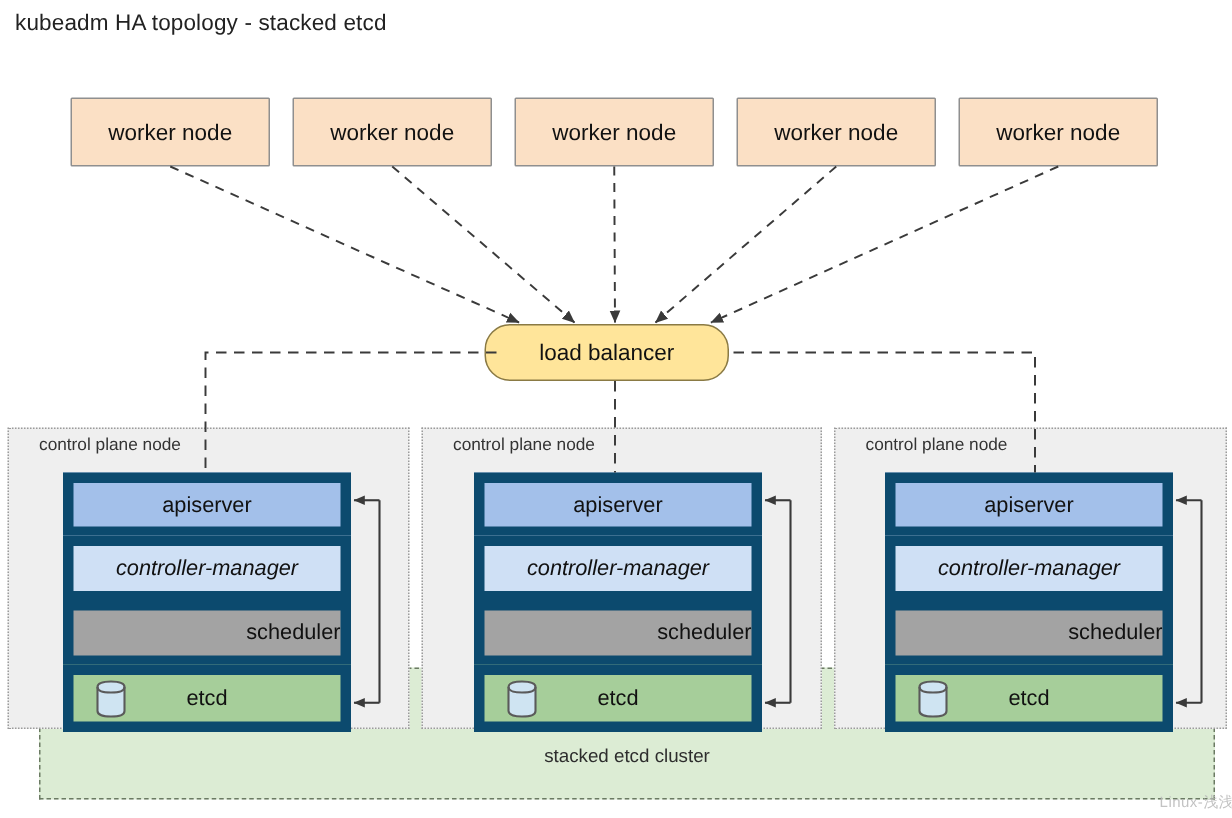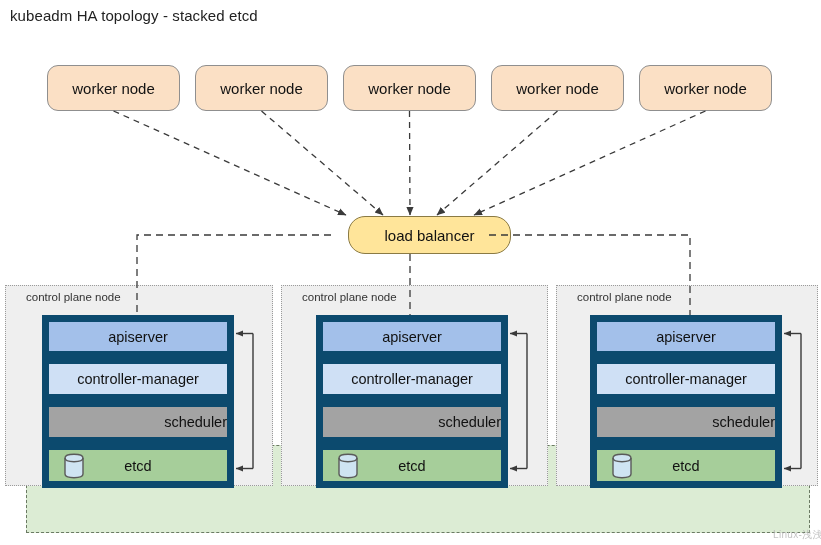--- a/index.html
+++ b/index.html
@@ -16,21 +16,21 @@
     font-size:15px;color:#222;letter-spacing:.1px;white-space:nowrap;
   }
 
   
   .node{
     position:absolute;box-sizing:border-box;
     display:flex;align-items:center;justify-content:center;
     font-size:15px;color:#111;text-align:center;
     border:1px solid #7f7f7f;
   }
-  .worker-node{background:#fbe0c5;border:1px solid #8f8f8f;border-radius:11px;}
+  .worker-node{background:#fbe0c5;border:1px solid #8f8f8f;border-radius:1px;}
   .load-balancer{background:#ffe59a;border:1px solid #8a7a44;}
 
   
   .cp-group{
     position:absolute;box-sizing:border-box;
     background:#efefef;
     border:1.5px dotted #9b9b9b;
   }
   .cp-group-label{
     position:absolute;left:20px;top:5px;
@@ -39,21 +39,21 @@
 
   
   .stack{position:absolute;box-sizing:border-box;}
   .comp{
     position:absolute;box-sizing:border-box;left:0;width:100%;
     border:7px solid #0c4a6e;
     display:flex;align-items:center;justify-content:center;
     font-size:14.5px;color:#111;
   }
   .comp-apiserver{background:#a3c0ea;}
-  .comp-controller{background:#cfe0f5;}
+  .comp-controller{background:#cfe0f5;font-style:italic;}
   .comp-scheduler{background:#a3a3a3;justify-content:flex-end;}
   .comp-etcd{background:#a6ce9a;}
 
   
   .db-icon{position:absolute;left:14px;top:50%;transform:translateY(-50%);
            width:22px;height:26px;}
 
   
   .etcd-band{
     position:absolute;box-sizing:border-box;
@@ -78,20 +78,21 @@
   }
 </style>
 </head>
 <body>
 
 <div id="stage">
 
   <div class="diagram-title">kubeadm HA topology - stacked etcd</div>
 
   <div class="etcd-band" id="etcd-band" style="left: 26px; top: 445px; width: 784px; height: 88px;"></div>
+  <div class="etcd-band-label" id="etcd-band-label" style="left: 26px; width: 784px; top: 497px;">stacked etcd cluster</div>
 
   <div id="cp-groups">
       <div class="cp-group" style="left: 5px; top: 285px; width: 268px; height: 201px;">
         <div class="cp-group-label">control plane node</div>
       </div>
       <div class="cp-group" style="left: 281px; top: 285px; width: 267px; height: 201px;">
         <div class="cp-group-label">control plane node</div>
       </div>
       <div class="cp-group" style="left: 556px; top: 285px; width: 262px; height: 201px;">
         <div class="cp-group-label">control plane node</div>
@@ -109,21 +110,21 @@
         <span>worker node</span>
       </div>
       <div class="node worker-node" style="left: 491px; top: 65px; width: 133px; height: 46px;">
         <span>worker node</span>
       </div>
       <div class="node worker-node" style="left: 639px; top: 65px; width: 133px; height: 46px;">
         <span>worker node</span>
       </div>
     </div>
 
-  <div class="node load-balancer" id="load-balancer" style="left: 348px; top: 216px; width: 163px; height: 38px; border-radius: 17px;">
+  <div class="node load-balancer" id="load-balancer" style="left: 323px; top: 216px; width: 163px; height: 38px; border-radius: 17px;">
     <span>load balancer</span>
   </div>
 
   <div id="stacks">
       <div class="stack" style="left: 42px; top: 315px; width: 192px; height: 173px;">
         <div class="comp comp-apiserver" style="top: 0px; height: 43px;">
           <span>apiserver</span>
         </div>
         <div class="comp comp-controller" style="top: 43px; height: 44px; margin-top: -1px;">
           <span>controller-manager</span>

